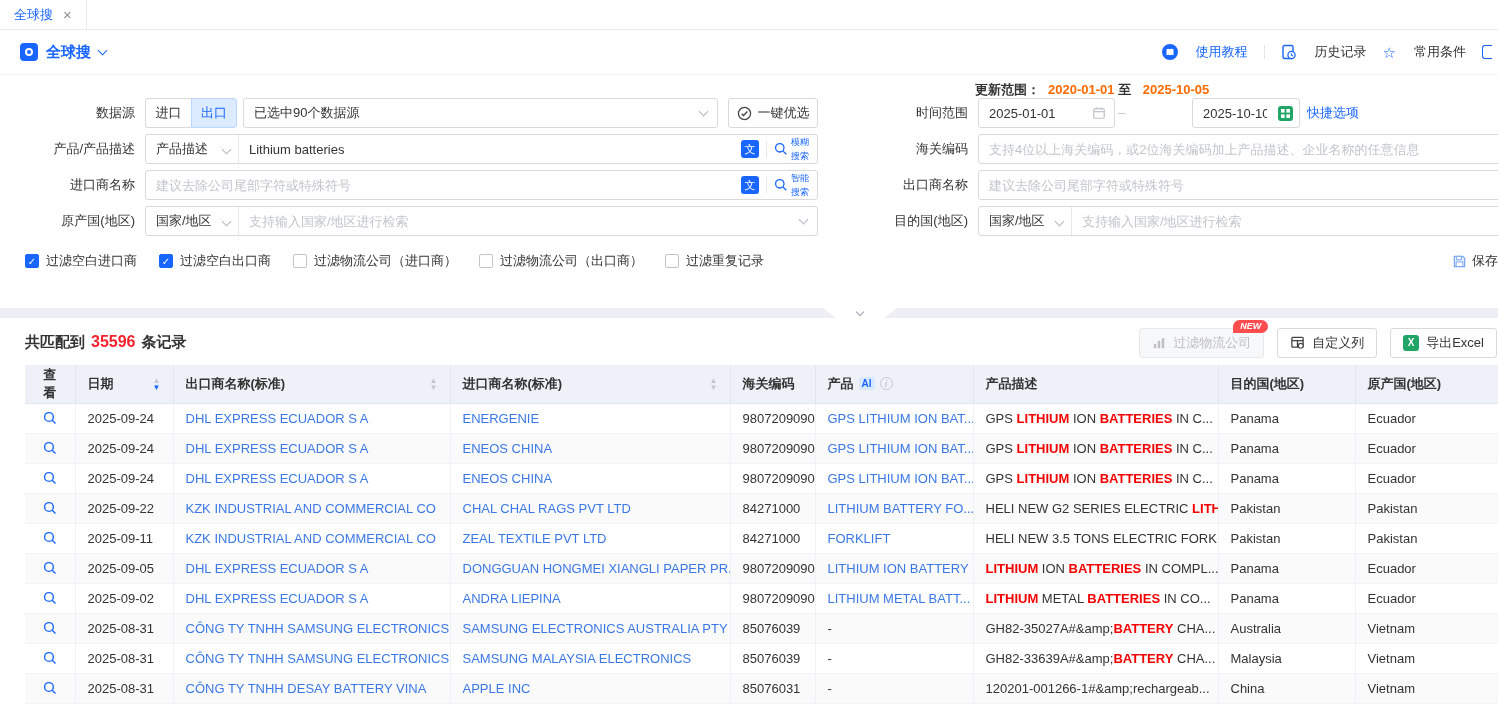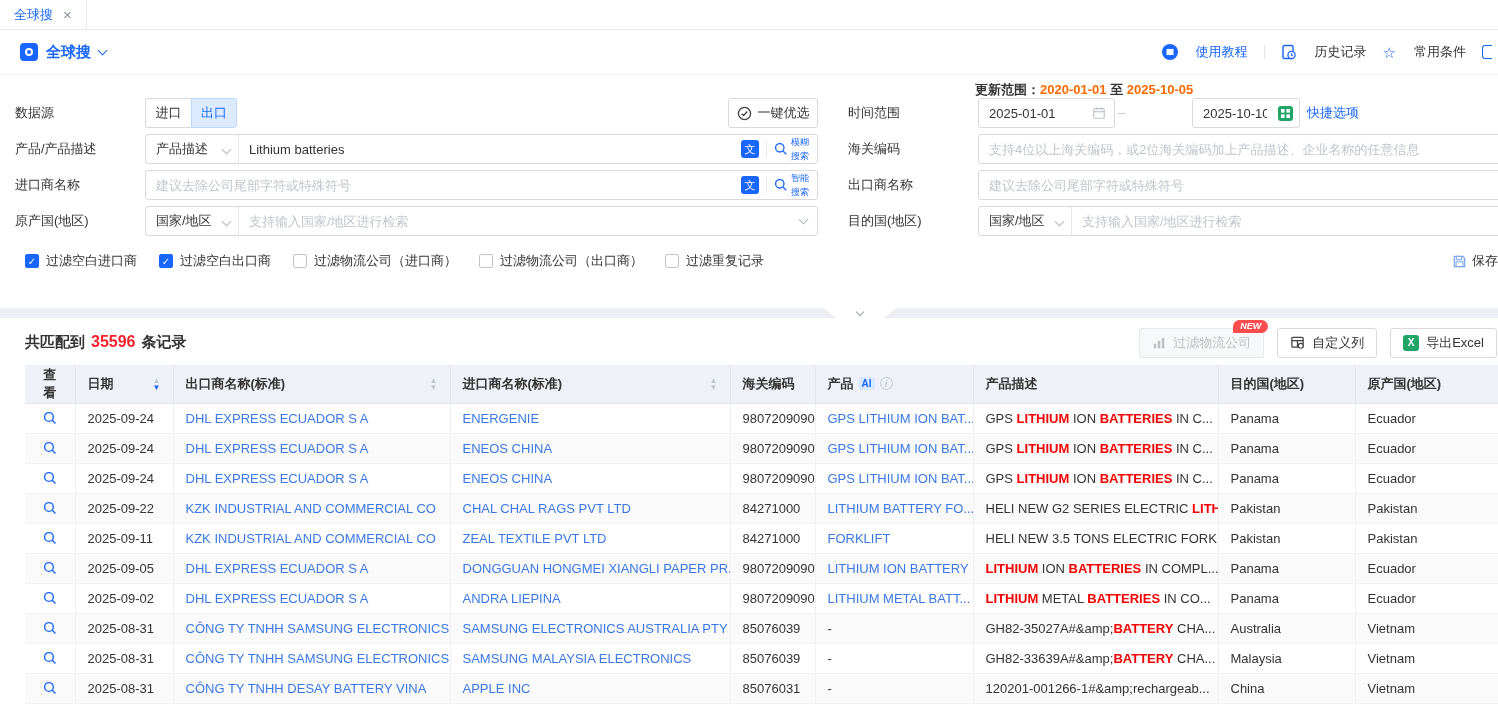--- a/index.html
+++ b/index.html
@@ -25,23 +25,23 @@
           border-bottom:1.6px solid #9aa0aa; transform:rotate(45deg); margin-top:-3px; }
   .chev.blue { border-color:var(--accent,#1966ff); }
   .ah-right { display:flex; align-items:center; gap:16px; overflow:hidden; }
   .hlink { display:inline-flex; align-items:center; gap:18px; color:#333; white-space:nowrap; cursor:pointer; }
   .hlink.blue { color:var(--accent,#1966ff); }
   .vdiv { width:1px; height:14px; background:#e3e5e9; }
   .star { color:var(--accent,#1966ff); font-size:15px; line-height:1; }
   .edge-frag { width:10px; height:14px; border:1.5px solid var(--accent,#1966ff); border-right:none; border-radius:3px 0 0 3px; flex:none; }
   
   .form-panel { position:relative; background:#fff; height:233px; }
-  .flabel { position:absolute; width:120px; text-align:left; line-height:30px; font-size:13px; color:#333; white-space:nowrap; }
+  .flabel { position:absolute; width:120px; text-align:right; line-height:30px; font-size:13px; color:#333; white-space:nowrap; }
   .upd { position:absolute; left:975px; top:6px; font-size:13px; font-weight:bold; white-space:nowrap; }
-  .upd .o { color:var(--orange,#ff6a00); }
+  .upd .o { color:var(--orange,#ff6a00);margin-left:8px; }
   .box { position:absolute; height:30px; border:1px solid #d9d9d9; border-radius:3px; background:#fff;
          display:flex; align-items:center; }
   .tg { position:absolute; left:145px; top:23px; display:flex; }
   .tg-btn { width:46px; height:30px; display:flex; align-items:center; justify-content:center;
             border:1px solid #d9d9d9; background:#fff; cursor:pointer; }
   .tg-btn:first-child { border-radius:3px 0 0 3px; border-right:none; }
   .tg-btn:last-child  { border-radius:0 3px 3px 0; }
   .tg-btn.active { background:#dcebff; color:var(--accent,#1966ff); border-color:#bcd6ff; }
   .sel-text { padding:0 10px; white-space:nowrap; }
   .grow { flex:1; }
@@ -168,20 +168,25 @@
   <span class="flabel" style="left:15px;top:131px">原产国(地区)</span>
   <span class="flabel" style="left:848px;top:23px">时间范围</span>
   <span class="flabel" style="left:848px;top:59px">海关编码</span>
   <span class="flabel" style="left:848px;top:95px">出口商名称</span>
   <span class="flabel" style="left:848px;top:131px">目的国(地区)</span>
 
   <div class="tg">
     <div class="tg-btn">进口</div>
     <div class="tg-btn active">出口</div>
   </div>
+  <div class="box" style="left:243px;top:23px;width:475px">
+    <span class="sel-text">已选中90个数据源</span>
+    <span class="grow"></span>
+      <span class="chev"></span>
+  </div>
   <div class="box opt-btn">
     <svg width="15" height="15" viewBox="0 0 16 16">
         <circle cx="8" cy="8" r="6.5" fill="none" stroke="#444" stroke-width="1.4"></circle>
         <path d="M5 8.2l2 2 4-4.4" fill="none" stroke="#444" stroke-width="1.4"></path>
       </svg>
     <span>一键优选</span>
   </div>
 
   <div class="box" style="left:145px;top:59px;width:673px">
     <div class="inner-sel">

